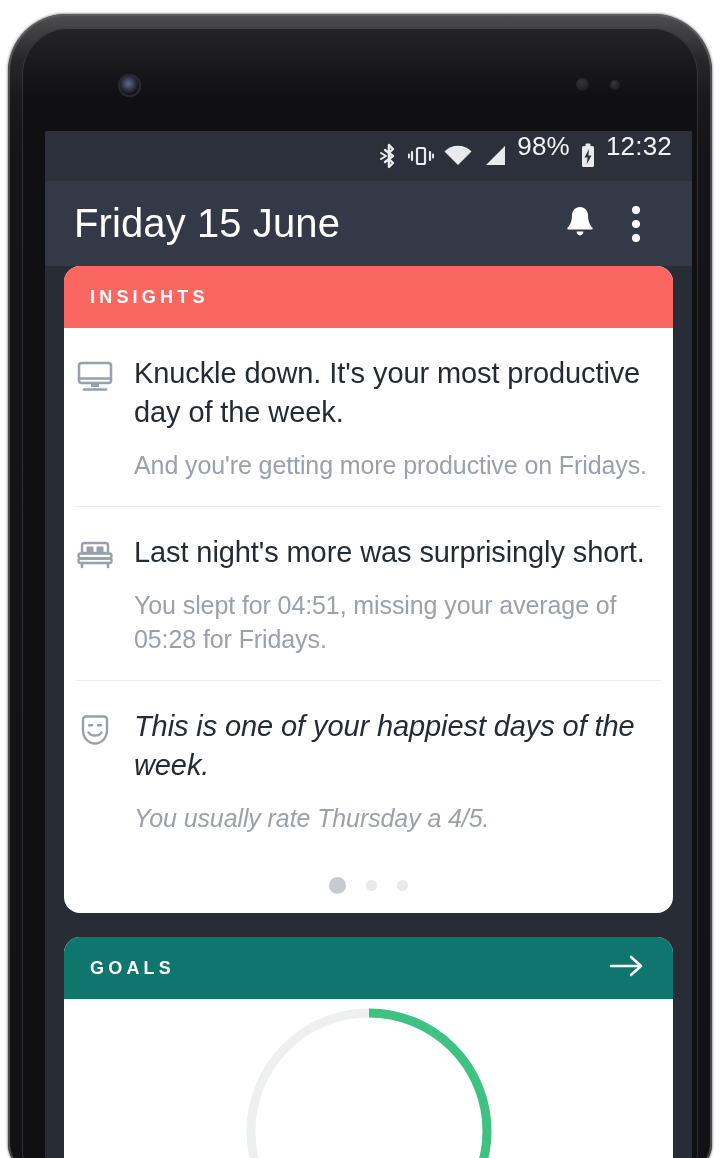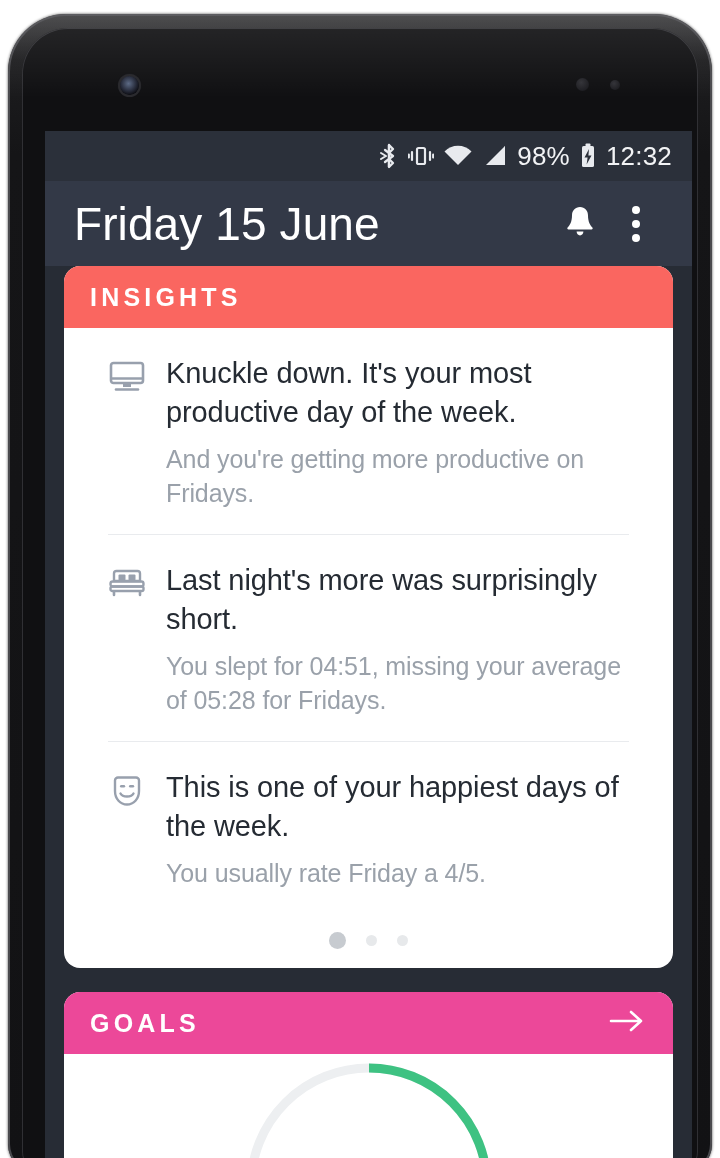--- a/index.html
+++ b/index.html
@@ -49,39 +49,39 @@
     position:absolute; left:37px; top:117px;
     width:647px; height:1041px;
     background:#272c35;
     overflow:hidden;
   }
 
   
   .status-bar{
     height:50px; width:100%;
     background:#2b303a;
-    display:flex; align-items:center; justify-content:flex-end;
+    display:flex; justify-content:flex-end;
     padding-right:20px; gap:9px;
     color:#e8eaee;
   }
   .status-icon{ display:flex; align-items:center; }
   .status-text{
     font-size:26px; color:#f2f3f5; letter-spacing:.2px;
     font-family:"Liberation Sans", sans-serif;
   }
 
   
   .app-bar{
     height:85px; width:100%;
     background:#333947;
     display:flex; align-items:center;
     padding:0 28px 0 29px;
   }
   .app-title{
-    color:#ffffff; font-size:46px; font-weight:400;
+    color:#ffffff; font-size:40px; font-weight:400;
     letter-spacing:.1px; flex:1;
   }
   .bar-action{
     width:56px; height:56px;
     display:flex; align-items:center; justify-content:center;
   }
   .kebab{ display:flex; flex-direction:column; gap:6px; align-items:center; }
   .kebab i{ width:8px; height:8px; border-radius:50%; background:#fff; display:block; }
 
   
@@ -97,46 +97,46 @@
     border-radius:16px;
     overflow:hidden;
     margin-bottom:24px;
   }
   .card-header{
     height:62px;
     display:flex; align-items:center;
     padding:0 26px;
   }
   .card-header.insights{ background:#fa6660; }
-  .card-header.goals{ background:#ec4899; }
+  .card-header.goals{ background:#0f766e; }
   .card-header-title{
-    color:#ffffff; font-size:25px; font-weight:bold;
+    color:#ffffff; font-size:18px; font-weight:bold;
     letter-spacing:4.2px; flex:1;
   }
 
   
-  .insight-list{ padding:0 44px; }
+  .insight-list{ padding:0 12px; }
   .insight{
     display:flex; gap:20px;
     padding:26px 0 24px 0;
     border-bottom:1px solid #e9ebee;
   }
-  .insight:last-child{ border-bottom:none; padding-bottom:22px; }
+  .insight:last-child{ border-bottom:none; padding-bottom:22px;font-style:italic; }
   .insight-icon{
     flex:0 0 38px; width:38px; padding-top:6px;
     color:#98a0ad;
   }
   .insight-body{ flex:1; }
   .insight-title{
     font-size:29px; line-height:39px; color:#252b33;
     letter-spacing:-.1px;
   }
   .insight-sub{
     font-size:25px; line-height:34px; color:#9aa1aa;
-    margin-top:10px; letter-spacing:-.1px;
+    margin-top:16px; letter-spacing:-.1px;
   }
 
   
   .dots{
     display:flex; align-items:center; justify-content:center; gap:20px;
     height:56px;
   }
   .dot{ width:11px; height:11px; border-radius:50%; background:#e7e9eb; }
   .dot.active{ width:17px; height:17px; background:#c7cbd0; }
 
@@ -268,21 +268,21 @@
             <div class="insight-icon">
               <svg width="38" height="34" viewBox="0 0 38 34">
                 <path d="M7 6.5 A3 3 0 0 1 10 3.5 L28 3.5 A3 3 0 0 1 31 6.5 L31 17 C31 25 25.6 30.5 19 30.5 C12.4 30.5 7 25 7 17 Z" fill="none" stroke="#98a0ad" stroke-width="2.4"></path>
                 <rect x="12" y="11" width="5.2" height="2.6" rx="1.3" fill="#98a0ad"></rect>
                 <rect x="21" y="11" width="5.2" height="2.6" rx="1.3" fill="#98a0ad"></rect>
                 <path d="M12.5 19.5 C14.5 23.5 23.5 23.5 25.5 19.5" fill="none" stroke="#98a0ad" stroke-width="2.4" stroke-linecap="round"></path>
               </svg>
             </div>
             <div class="insight-body">
               <div class="insight-title">This is one of your happiest days of the week.</div>
-              <div class="insight-sub">You usually rate Friday a 4/5.</div>
+              <div class="insight-sub">You usually rate Thursday a 4/5.</div>
             </div>
           </div>
 
         </div>
 
         <div class="dots">
           <span class="dot active"></span>
           <span class="dot"></span>
           <span class="dot"></span>
         </div>

